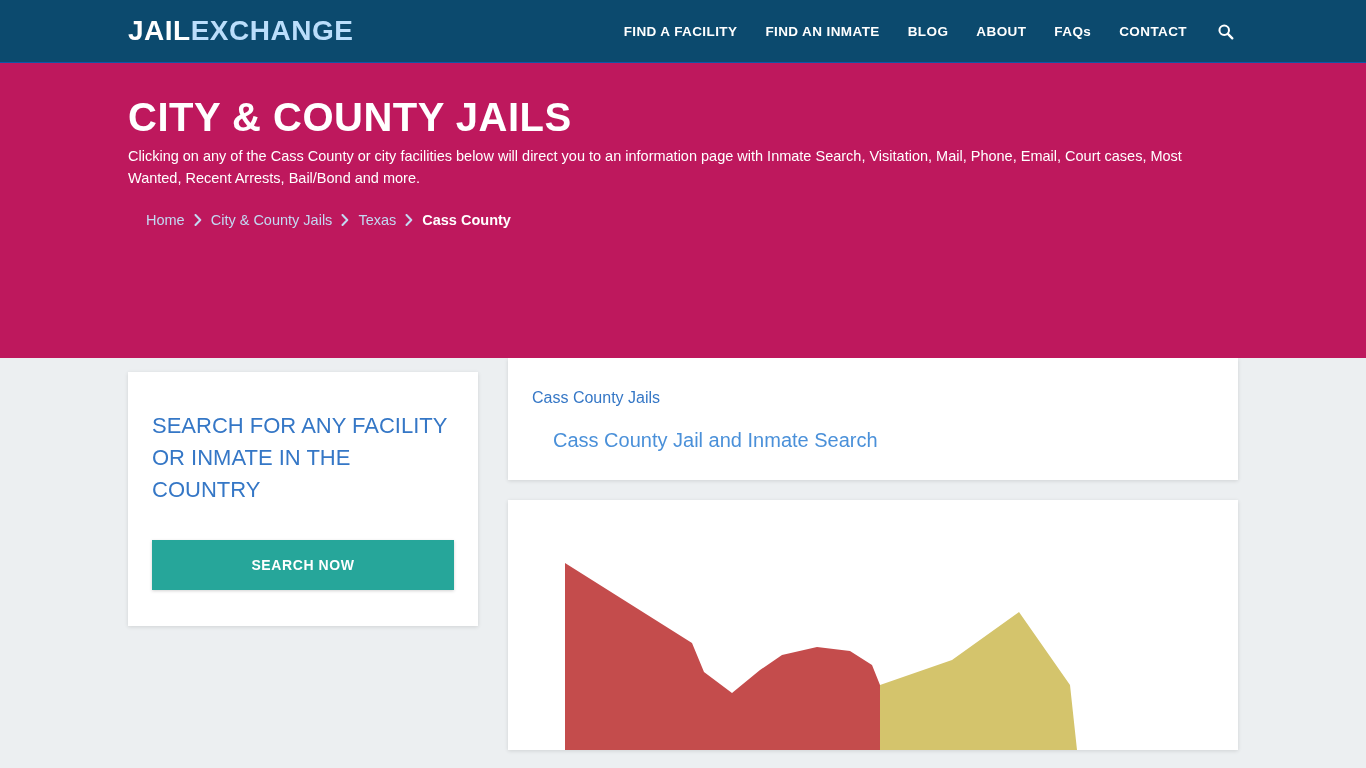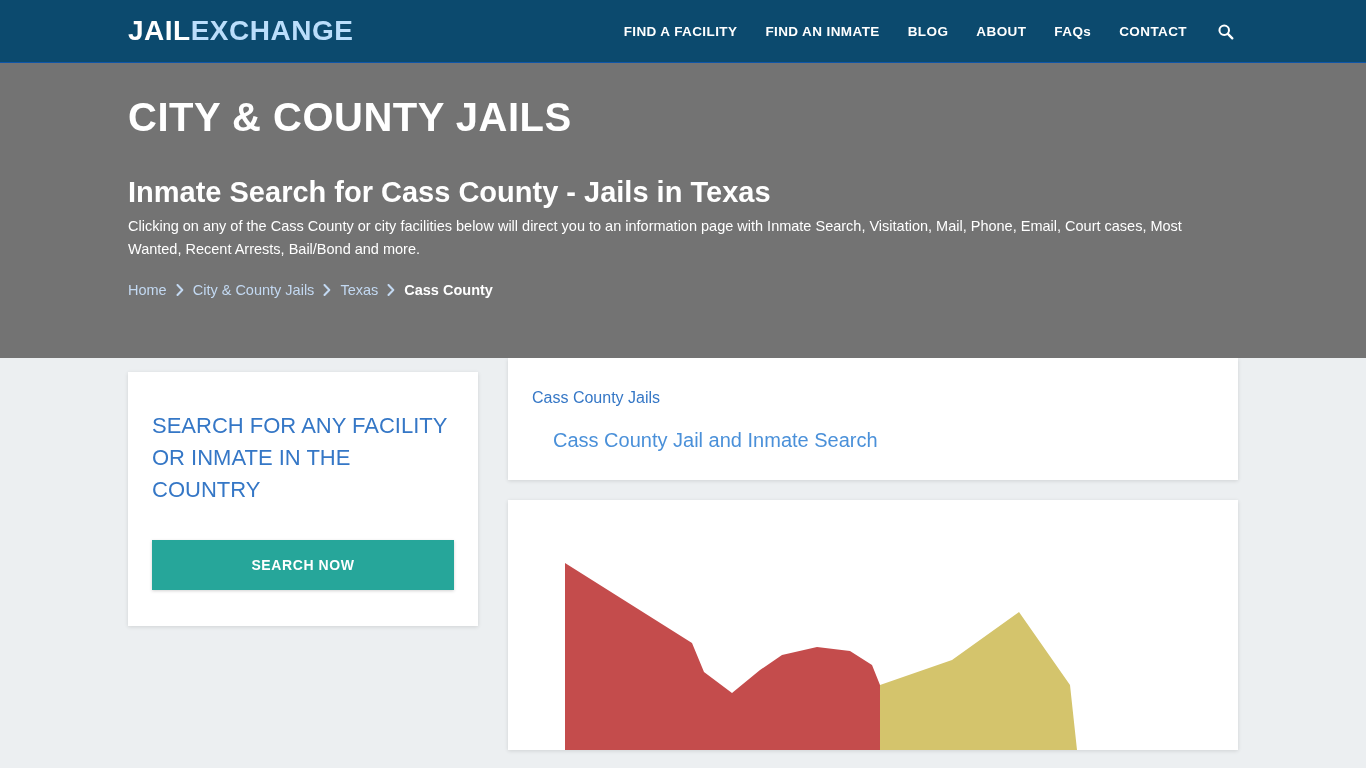--- a/index.html
+++ b/index.html
@@ -60,21 +60,21 @@
 
   .nav-search {
     padding: 0 4px 0 16px;
     display: flex;
     align-items: center;
     cursor: pointer;
   }
 
   
   .hero {
-    background: #737373;
+    background: #be185d;
     height: 295px;
     padding: 32px 68px 0 128px;
     position: relative;
   }
 
   .hero-title {
     color: #ffffff;
     font-size: 40px;
     font-weight: bold;
     letter-spacing: 0.5px;
@@ -96,20 +96,21 @@
     margin-top: 6px;
     max-width: 1075px;
   }
 
   .breadcrumb {
     margin-top: 22px;
     display: flex;
     align-items: center;
     font-size: 14.5px;
     gap: 0;
+    margin-left: 18px;
   }
   .crumb {
     color: #c3d9f2;
     text-decoration: none;
     cursor: pointer;
   }
   .crumb.current {
     color: #ffffff;
     font-weight: bold;
     cursor: default;
@@ -217,21 +218,20 @@
       <svg width="17" height="17" viewBox="0 0 20 20" aria-hidden="true">
         <circle cx="8.5" cy="8.5" r="5.6" fill="none" stroke="#ffffff" stroke-width="2.4"></circle>
         <line x1="12.8" y1="12.8" x2="18" y2="18" stroke="#ffffff" stroke-width="2.8" stroke-linecap="round"></line>
       </svg>
     </span>
   </nav>
 </div>
 
 <div class="hero">
   <h1 class="hero-title">CITY &amp; COUNTY JAILS</h1>
-  <h2 class="hero-subtitle">Inmate Search for Cass County - Jails in Texas</h2>
   <p class="hero-desc">Clicking on any of the Cass County or city facilities below will direct you to an information page with Inmate Search, Visitation, Mail, Phone, Email, Court cases, Most Wanted, Recent Arrests, Bail/Bond and more.</p>
 
   <div class="breadcrumb">
     <a class="crumb">Home</a>
     <span class="crumb-sep">
       <svg width="8" height="12" viewBox="0 0 8 12" aria-hidden="true">
           <path d="M1.5 1 L6.3 6 L1.5 11" fill="none" stroke="#c3d9f2" stroke-width="2" stroke-linecap="round" stroke-linejoin="round"></path>
         </svg>
     </span>
     <a class="crumb">City &amp; County Jails</a>

